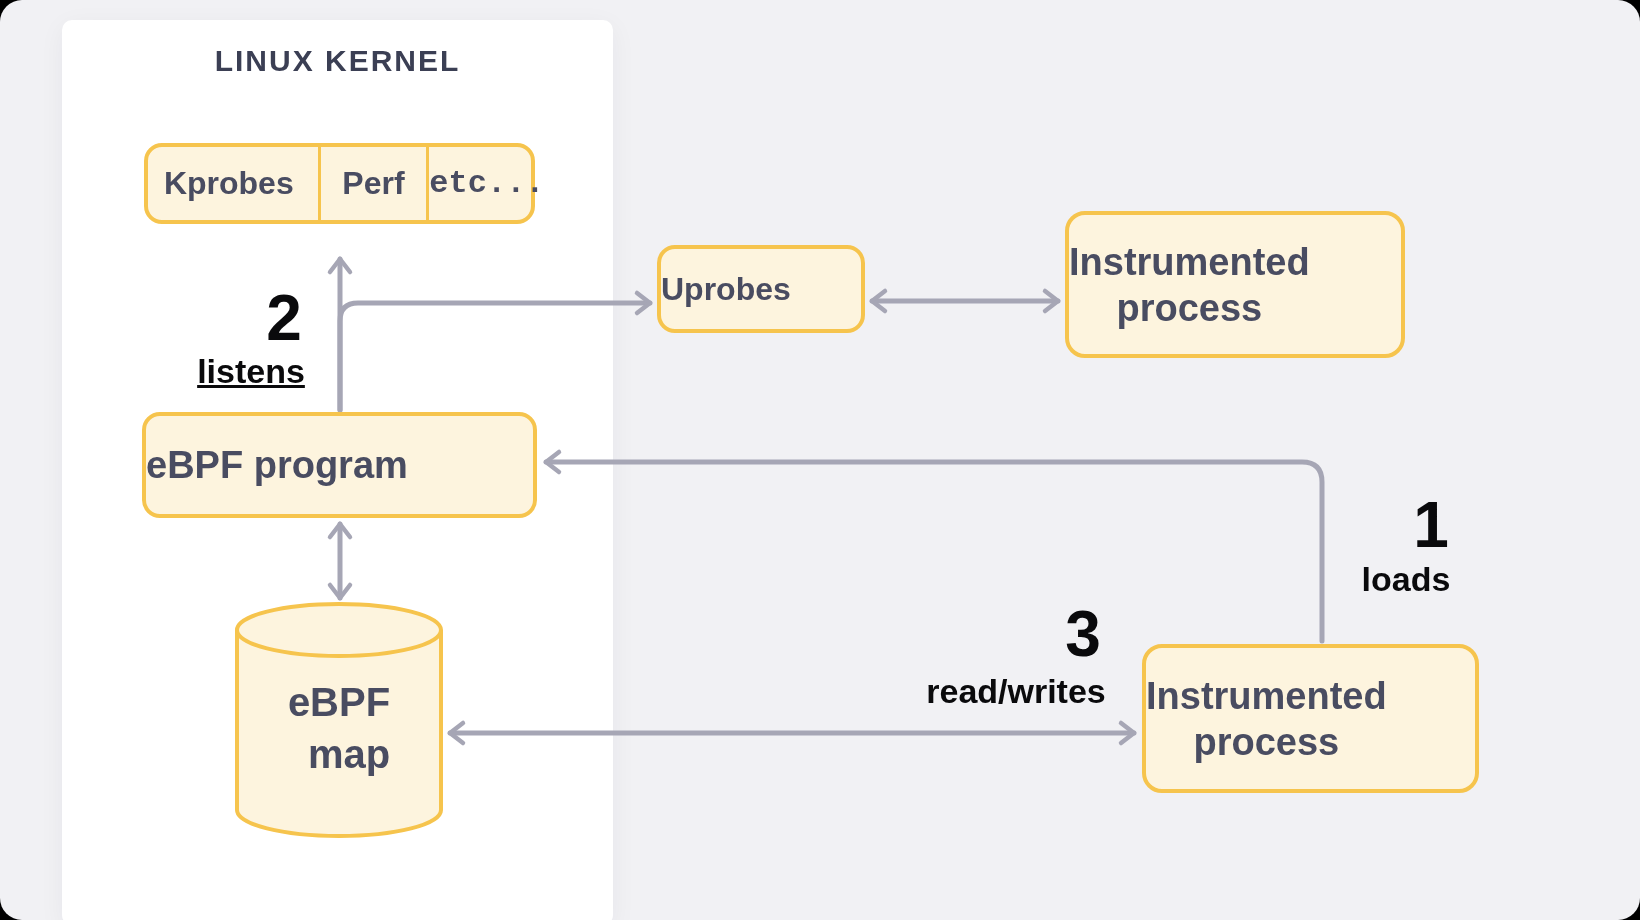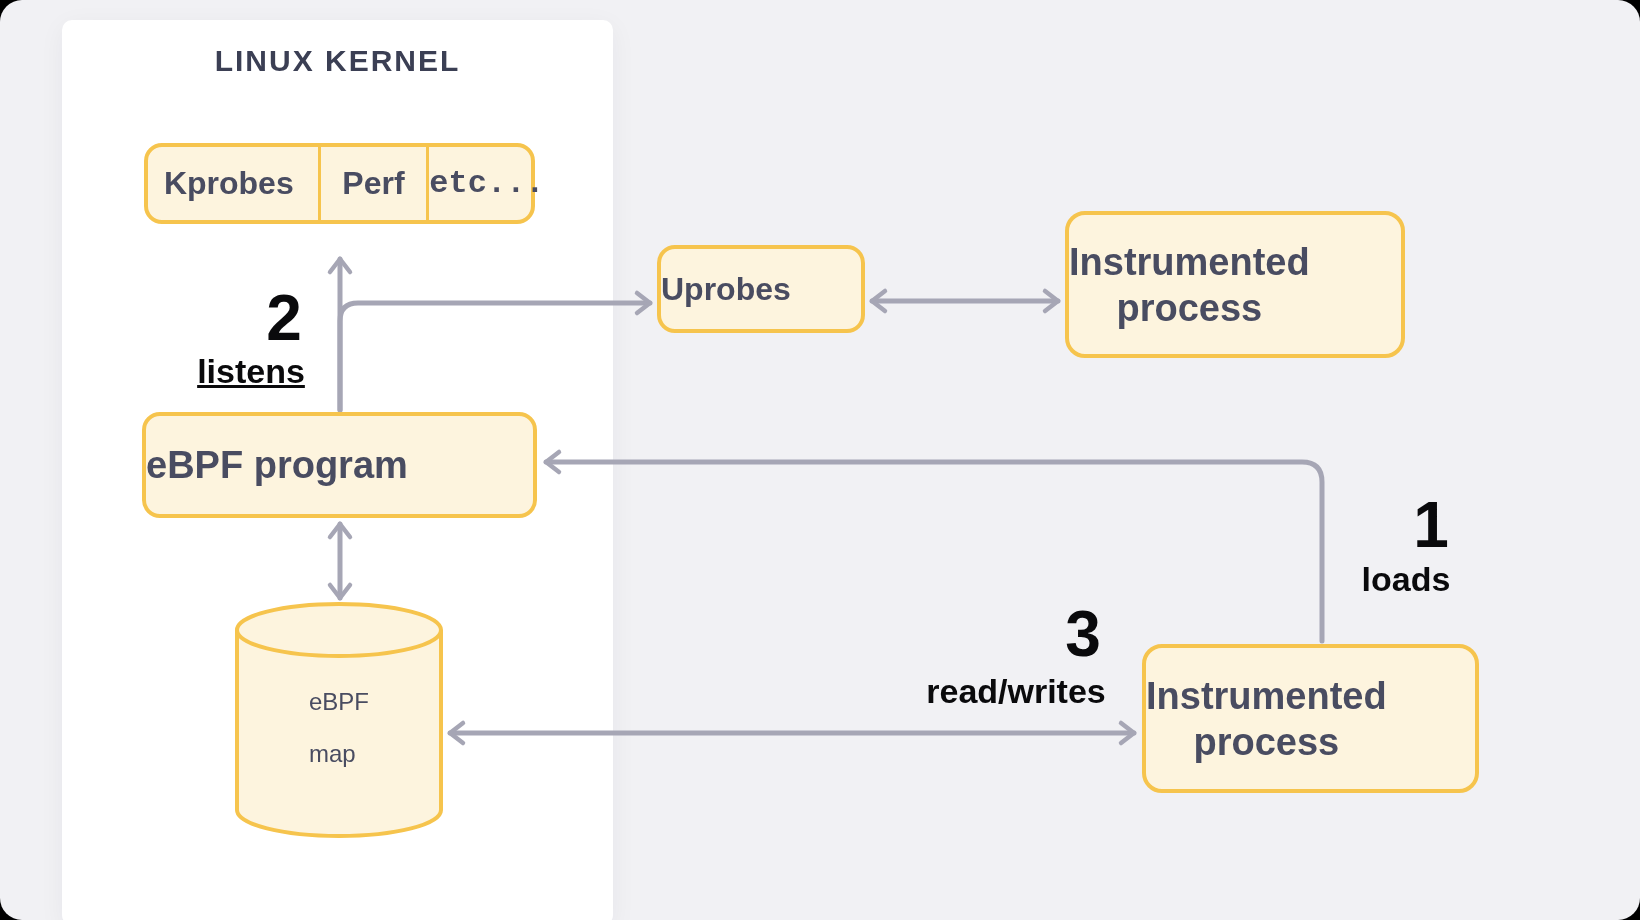--- a/index.html
+++ b/index.html
@@ -68,24 +68,24 @@
   .uprobes       { left: 657px;  top: 245px; width: 208px; height: 88px; font-size: 32px; }
   .ebpf-program  { left: 142px;  top: 412px; width: 395px; height: 106px; font-size: 38px; }
   .instr-top     { left: 1065px; top: 211px; width: 340px; height: 147px; font-size: 38px; line-height: 46px; border-radius: 20px; }
   .instr-bottom  { left: 1142px; top: 644px; width: 337px; height: 149px; font-size: 38px; line-height: 46px; border-radius: 20px; }
 
   .map-label {
     position: absolute;
     left: 339px; top: 728px;
     transform: translate(-50%, -50%);
     color: var(--node-text, #494c61);
-    font-size: 24px;
-    font-weight: 400;
+    font-size: 40px;
+    font-weight: 700;
     line-height: 52px;
-    text-align: left;
+    text-align: right;
   }
   .step-number {
     position: absolute;
     transform: translate(-50%, -50%);
     color: var(--label-text, #0a0a0c);
     font-size: 64px;
     font-weight: 700;
     line-height: 1;
   }
   .step-label {

